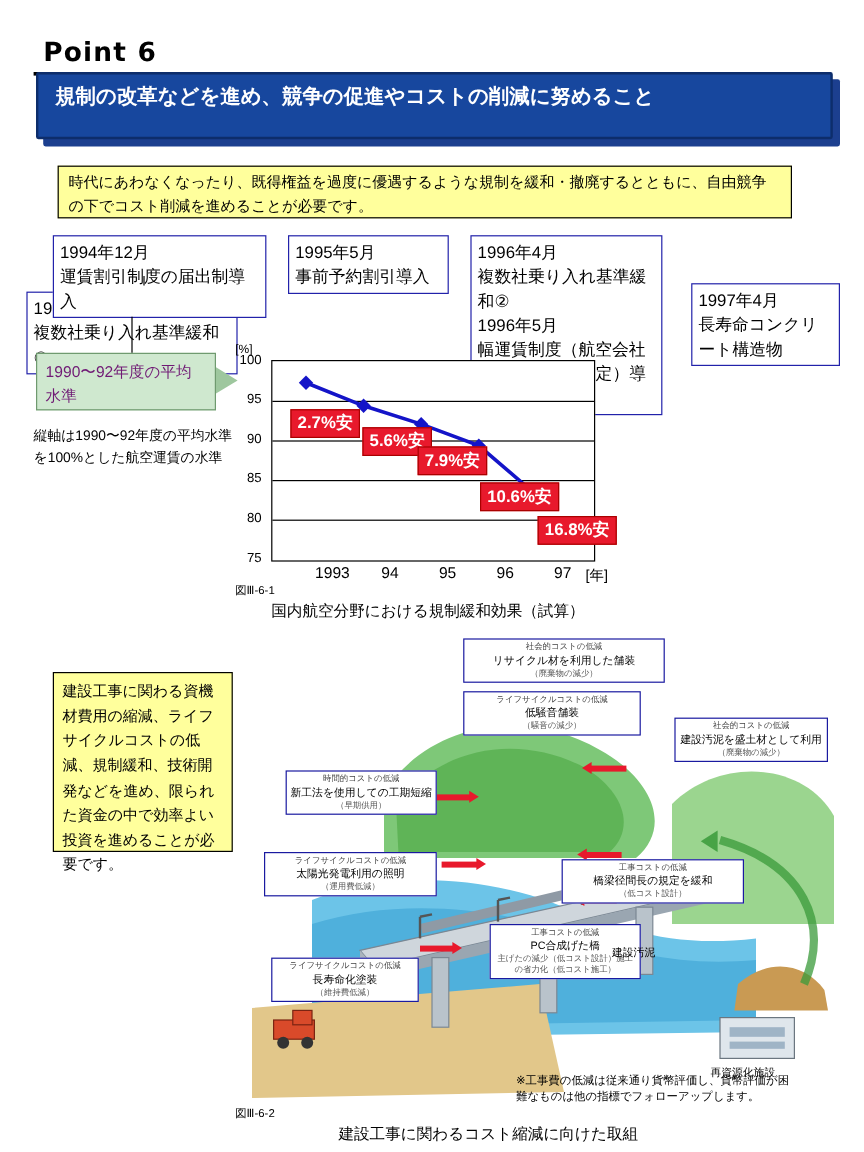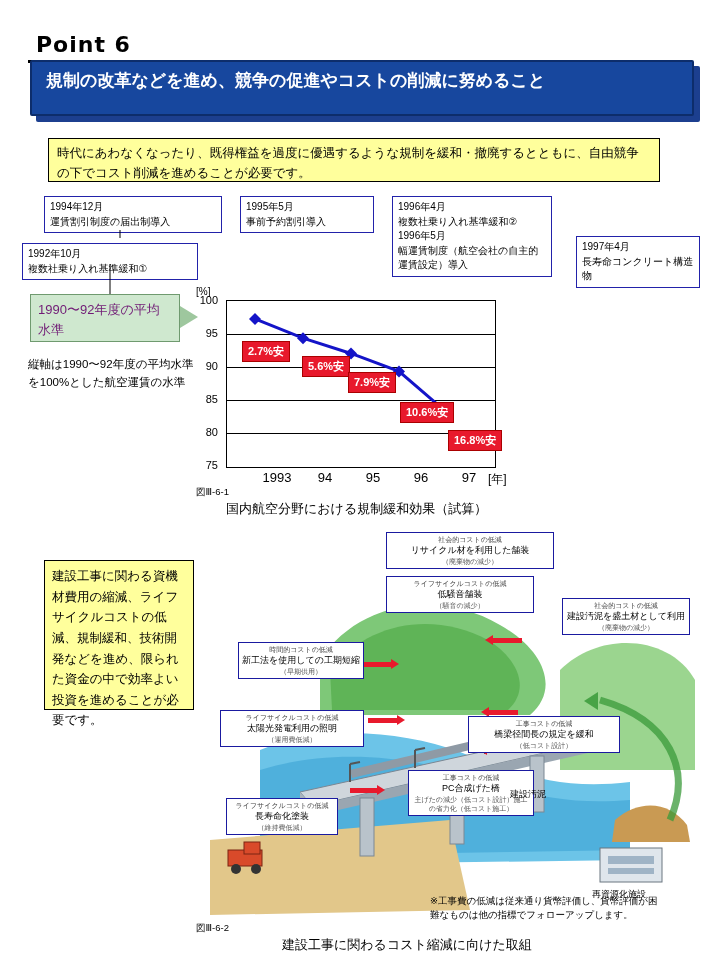--- a/index.html
+++ b/index.html
@@ -30,27 +30,27 @@
     left:30px;top:60px;width:664px;height:56px;
     background:#17479e;border:2px solid #0d2d6b;border-radius:2px;
     color:#fff;font-size:17px;font-weight:bold;
     padding:7px 14px;box-sizing:border-box;line-height:1.45;
   }
 
   
   #lead-box{
     left:48px;top:138px;width:612px;height:44px;
     background:#ffff9c;border:1px solid #000;
-    font-size:12.5px;line-height:1.6;padding:4px 8px;box-sizing:border-box;
+    font-size:12.5px;line-height:1.6;padding:4px 8px;box-sizing:border-box;font-family:Liberation Mono, monospace;
   }
 
   
   .callout{
     background:#ffffff;border:1px solid #2222aa;
-    font-size:10px;line-height:1.45;padding:3px 5px;box-sizing:border-box;
+    font-size:14px;line-height:1.45;padding:3px 5px;box-sizing:border-box;
   }
   #callout-1992{left:22px;top:243px;width:176px;}
   #callout-1994{left:44px;top:196px;width:178px;}
   #callout-1995{left:240px;top:196px;width:134px;}
   #callout-1996{left:392px;top:196px;width:160px;}
   #callout-1997{left:576px;top:236px;width:124px;}
 
   
   #green-note{
     left:30px;top:294px;width:150px;height:48px;
@@ -72,21 +72,21 @@
     border:1px solid #000;background:#fff;
   }
   .gridline{left:0;width:268px;height:1px;background:#000;}
   .ytick{
     right:0;width:22px;text-align:right;font-size:11px;
     font-family:"Liberation Sans",sans-serif;
   }
   .xtick{font-size:13px;text-align:center;width:46px;}
   #xaxis-unit{font-size:12px;}
   .pct-badge{
-    background:#e8192c;color:#fff;font-size:11px;font-weight:bold;
+    background:#e8192c;color:#fff;font-size:14px;font-weight:bold;
     padding:2px 5px;border:1px solid #a00;white-space:nowrap;
   }
   #fig-no-1{left:196px;top:486px;font-size:9.5px;}
   #fig-cap-1{left:226px;top:500px;font-size:13px;}
 
   
   #lower-lead{
     left:44px;top:560px;width:150px;height:150px;
     background:#ffff9c;border:1px solid #000;
     font-size:12.5px;line-height:1.65;padding:5px 7px;box-sizing:border-box;
@@ -298,21 +298,21 @@
   <div class="ibox" style="left:268px;top:196px;width:152px;">
     <div class="hd">工事コストの低減</div>
     <div class="bd">橋梁径間長の規定を緩和</div>
     <div class="ft">（低コスト設計）</div>
   </div>
   <div class="ibox" style="left:208px;top:250px;width:126px;">
     <div class="hd">工事コストの低減</div>
     <div class="bd">PC合成げた橋</div>
     <div class="ft">主げたの減少（低コスト設計）施工の省力化（低コスト施工）</div>
   </div>
-  <div class="ibox" style="left:26px;top:278px;width:112px;">
+  <div class="ibox" style="left:26px;top:278px;width:123px;">
     <div class="hd">ライフサイクルコストの低減</div>
     <div class="bd">長寿命化塗装</div>
     <div class="ft">（維持費低減）</div>
   </div>
 
   <div style="position:absolute;left:310px;top:268px;font-size:9px;">建設汚泥</div>
   <div style="position:absolute;left:392px;top:368px;font-size:9px;">再資源化施設</div>
 </div>
 
 <div class="abs" id="note-star">※工事費の低減は従来通り貨幣評価し、貨幣評価が困難なものは他の指標でフォローアップします。</div>

